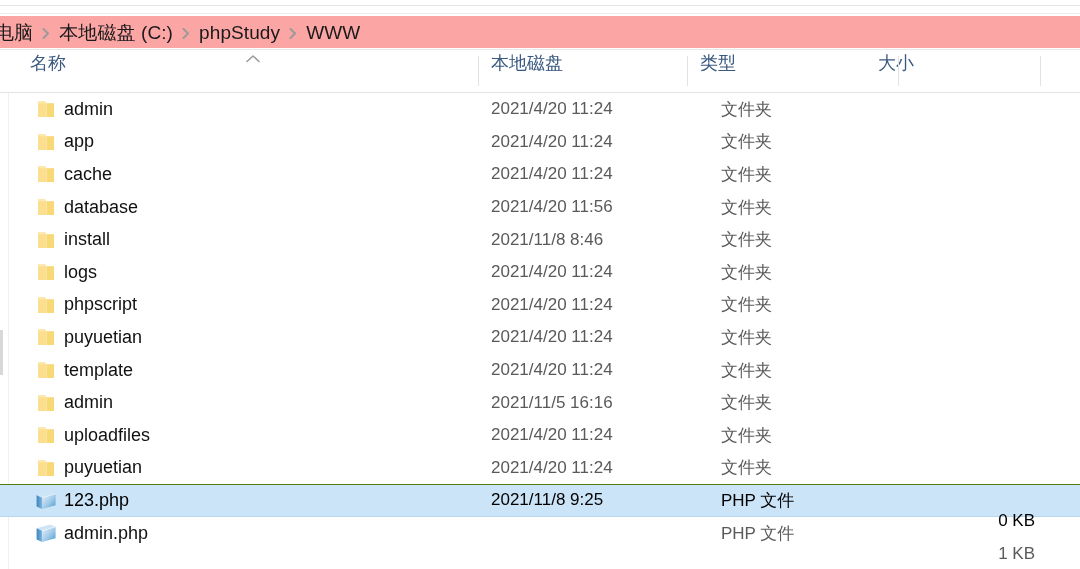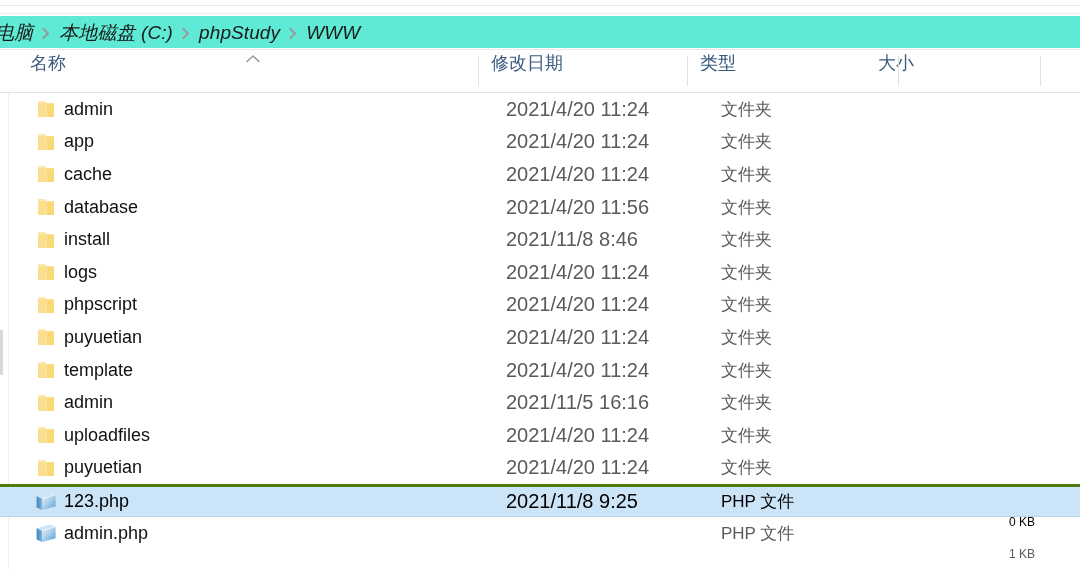--- a/index.html
+++ b/index.html
@@ -32,22 +32,21 @@
   }
 
   
   .breadcrumb-bar {
     position: absolute;
     left: 0; top: 16px;
     width: 1080px; height: 32px;
     display: flex;
     align-items: center;
     overflow: hidden;
-    background: #5eead4;
-    font-style: italic;
+    background: #fca5a5;
   }
   .crumb {
     font-size: 19px;
     color: #1a1a1a;
     white-space: nowrap;
     line-height: 1;
     letter-spacing: 0.1px;
   }
   .crumb.clipped {
     margin-left: -5px;
@@ -128,21 +127,21 @@
     overflow: hidden;
   }
   .row {
     position: relative;
     height: 32.6px;
     display: flex;
     align-items: center;
   }
   .row.selected {
     background: #cce4f7;
-    border-top: 3px solid #4d7c0f;
+    border-top: 1px solid #4d7c0f;
     border-bottom: 1px solid #b5d7f0;
     box-sizing: border-box;
   }
   .row.selected .cell-name,
   .row.selected .cell-date,
   .row.selected .cell-type,
   .row.selected .cell-size { color: #000000; }
 
   .cell-icon {
     position: absolute;
@@ -154,37 +153,37 @@
   }
   .cell-name {
     position: absolute;
     left: 64px;
     font-size: 18px;
     color: #111111;
     white-space: nowrap;
   }
   .cell-date {
     position: absolute;
-    left: 506px;
-    font-size: 20px;
+    left: 491px;
+    font-size: 17px;
     color: #5a5a5a;
     white-space: nowrap;
   }
   .cell-type {
     position: absolute;
     left: 700px;
     font-size: 17px;
     color: #5a5a5a;
     white-space: nowrap;
     margin-left: 21px;
   }
   .cell-size {
     position: absolute;
     right: 45px;
-    font-size: 12px;
+    font-size: 17px;
     color: #5a5a5a;
     white-space: nowrap;
     text-align: right;
     margin-top: 42px;
   }
 
   
   .ico-folder { display: block; }
   .ico-php { display: block; }
 </style>
@@ -220,21 +219,21 @@
 <div class="scroll-sliver"></div>
 
 <div class="col-header">
   <div class="hdr-line-top"></div>
   <div class="hdr-line-bottom"></div>
   <div id="header-cells">
       <div class="hdr-cell" style="left: 30px; width: 448px;">
         <span>名称</span>
       </div>
       <div class="hdr-cell" style="left: 491px; width: 209px;">
-        <span>修改日期</span>
+        <span>本地磁盘</span>
       </div>
       <div class="hdr-cell" style="left: 700px; width: 211px;">
         <span>类型</span>
       </div>
       <div class="hdr-cell" style="left: 878px; width: 129px; text-align: center;">
         <span>大小</span>
       </div>
     </div>
   <div id="header-dividers">
       <div class="hdr-div" style="left: 478px;"></div>

